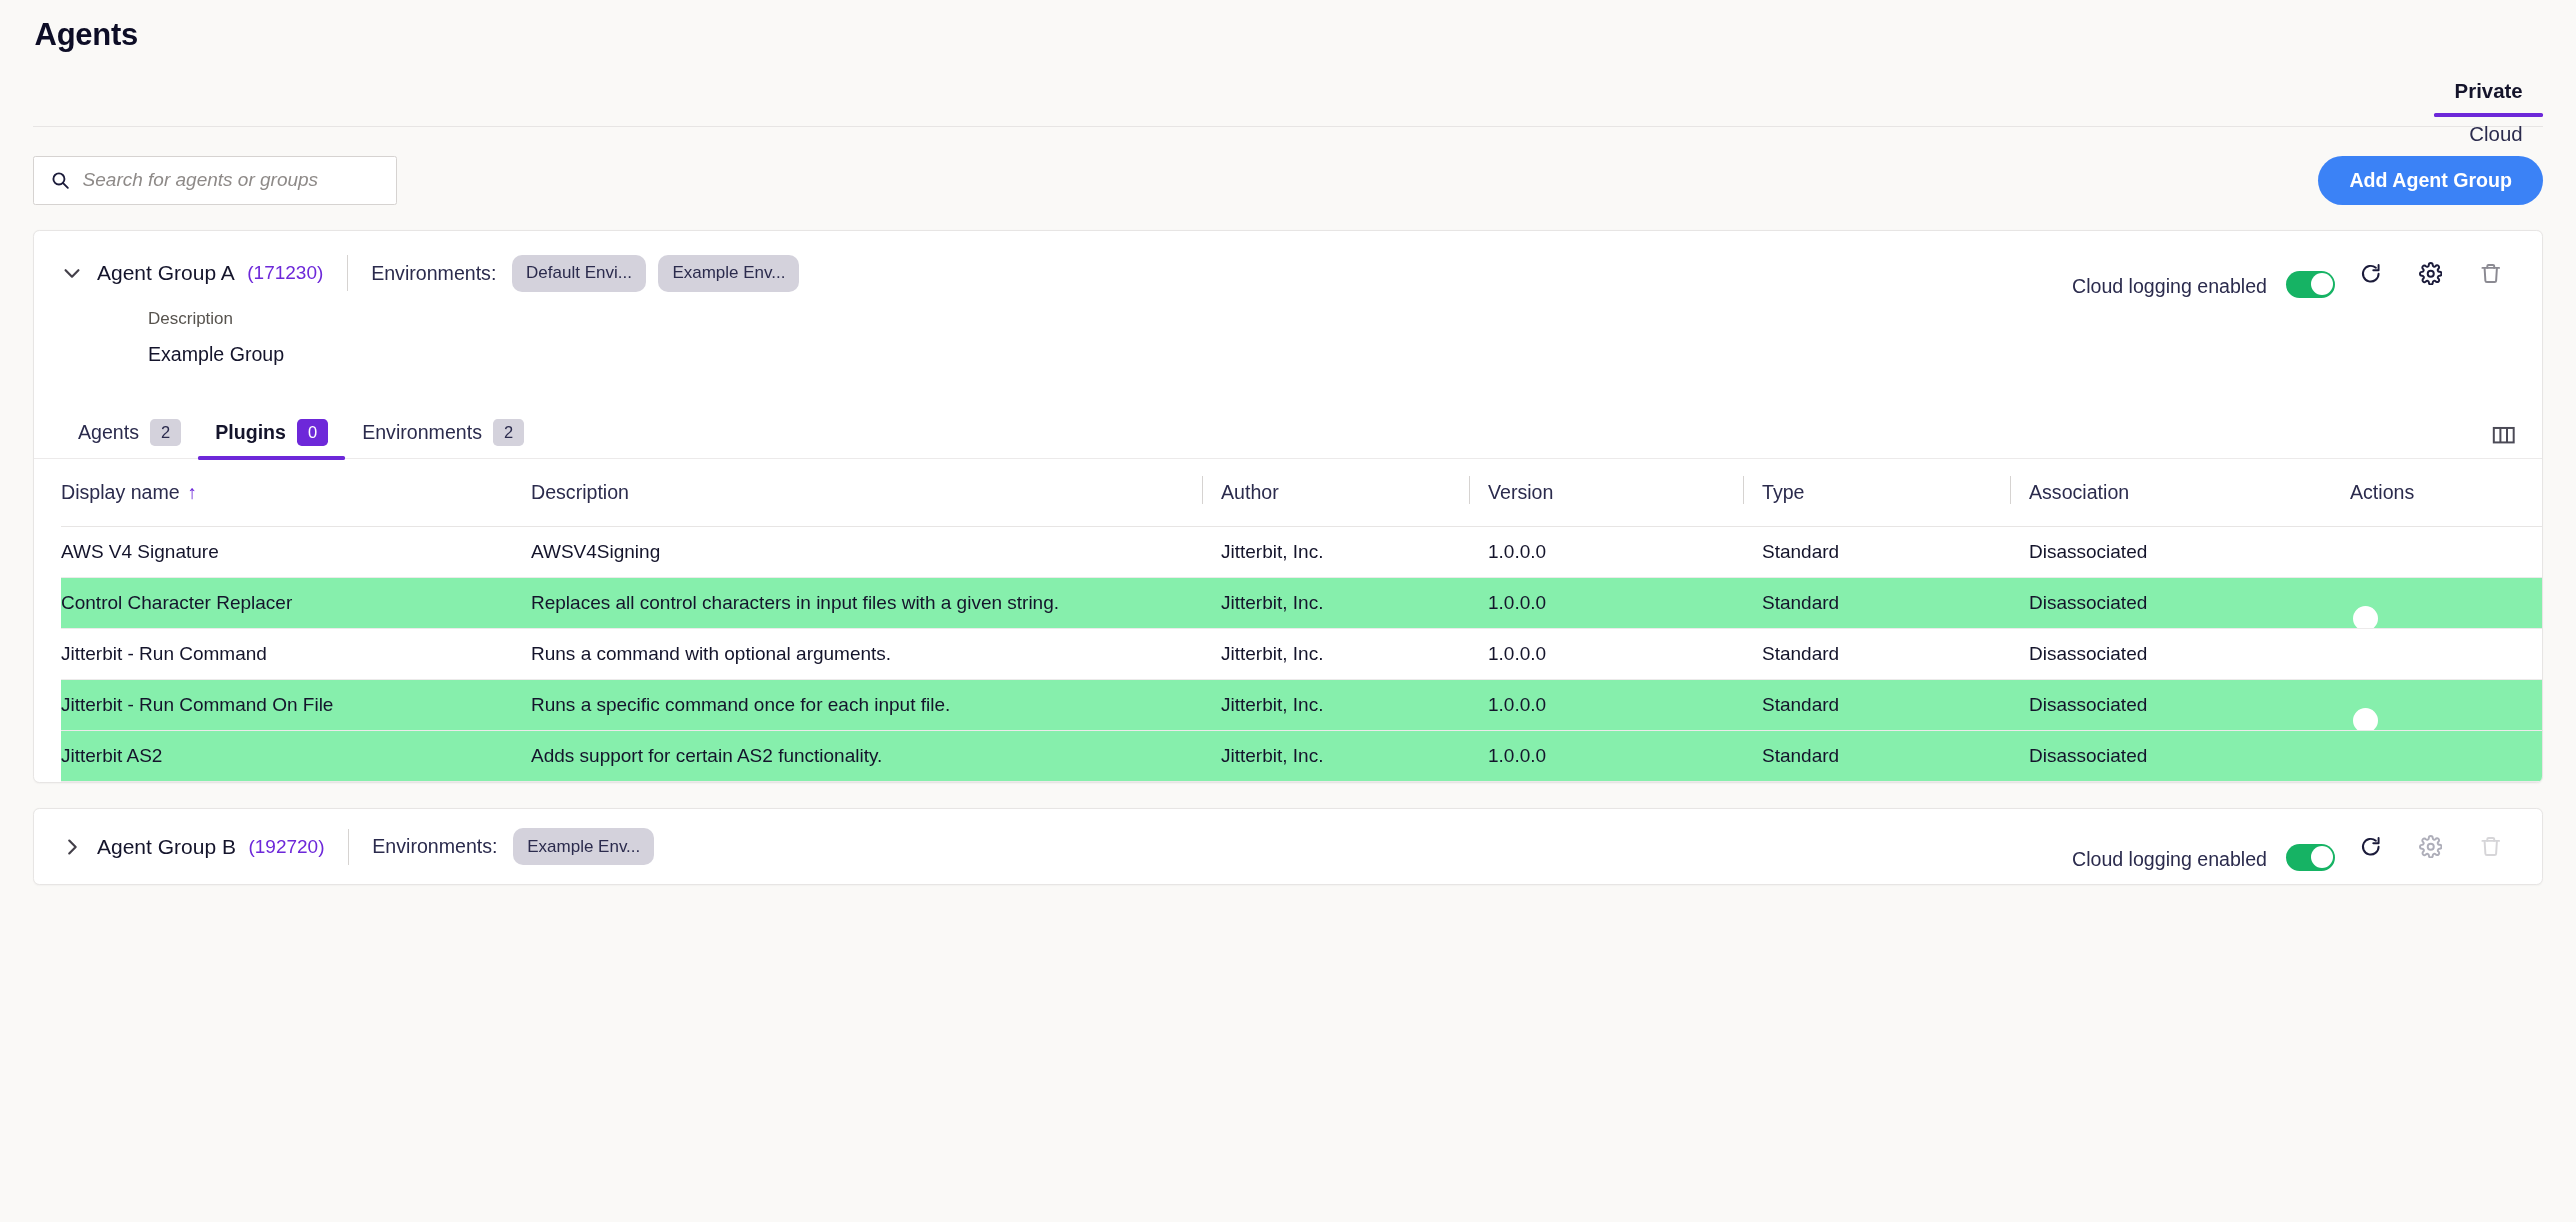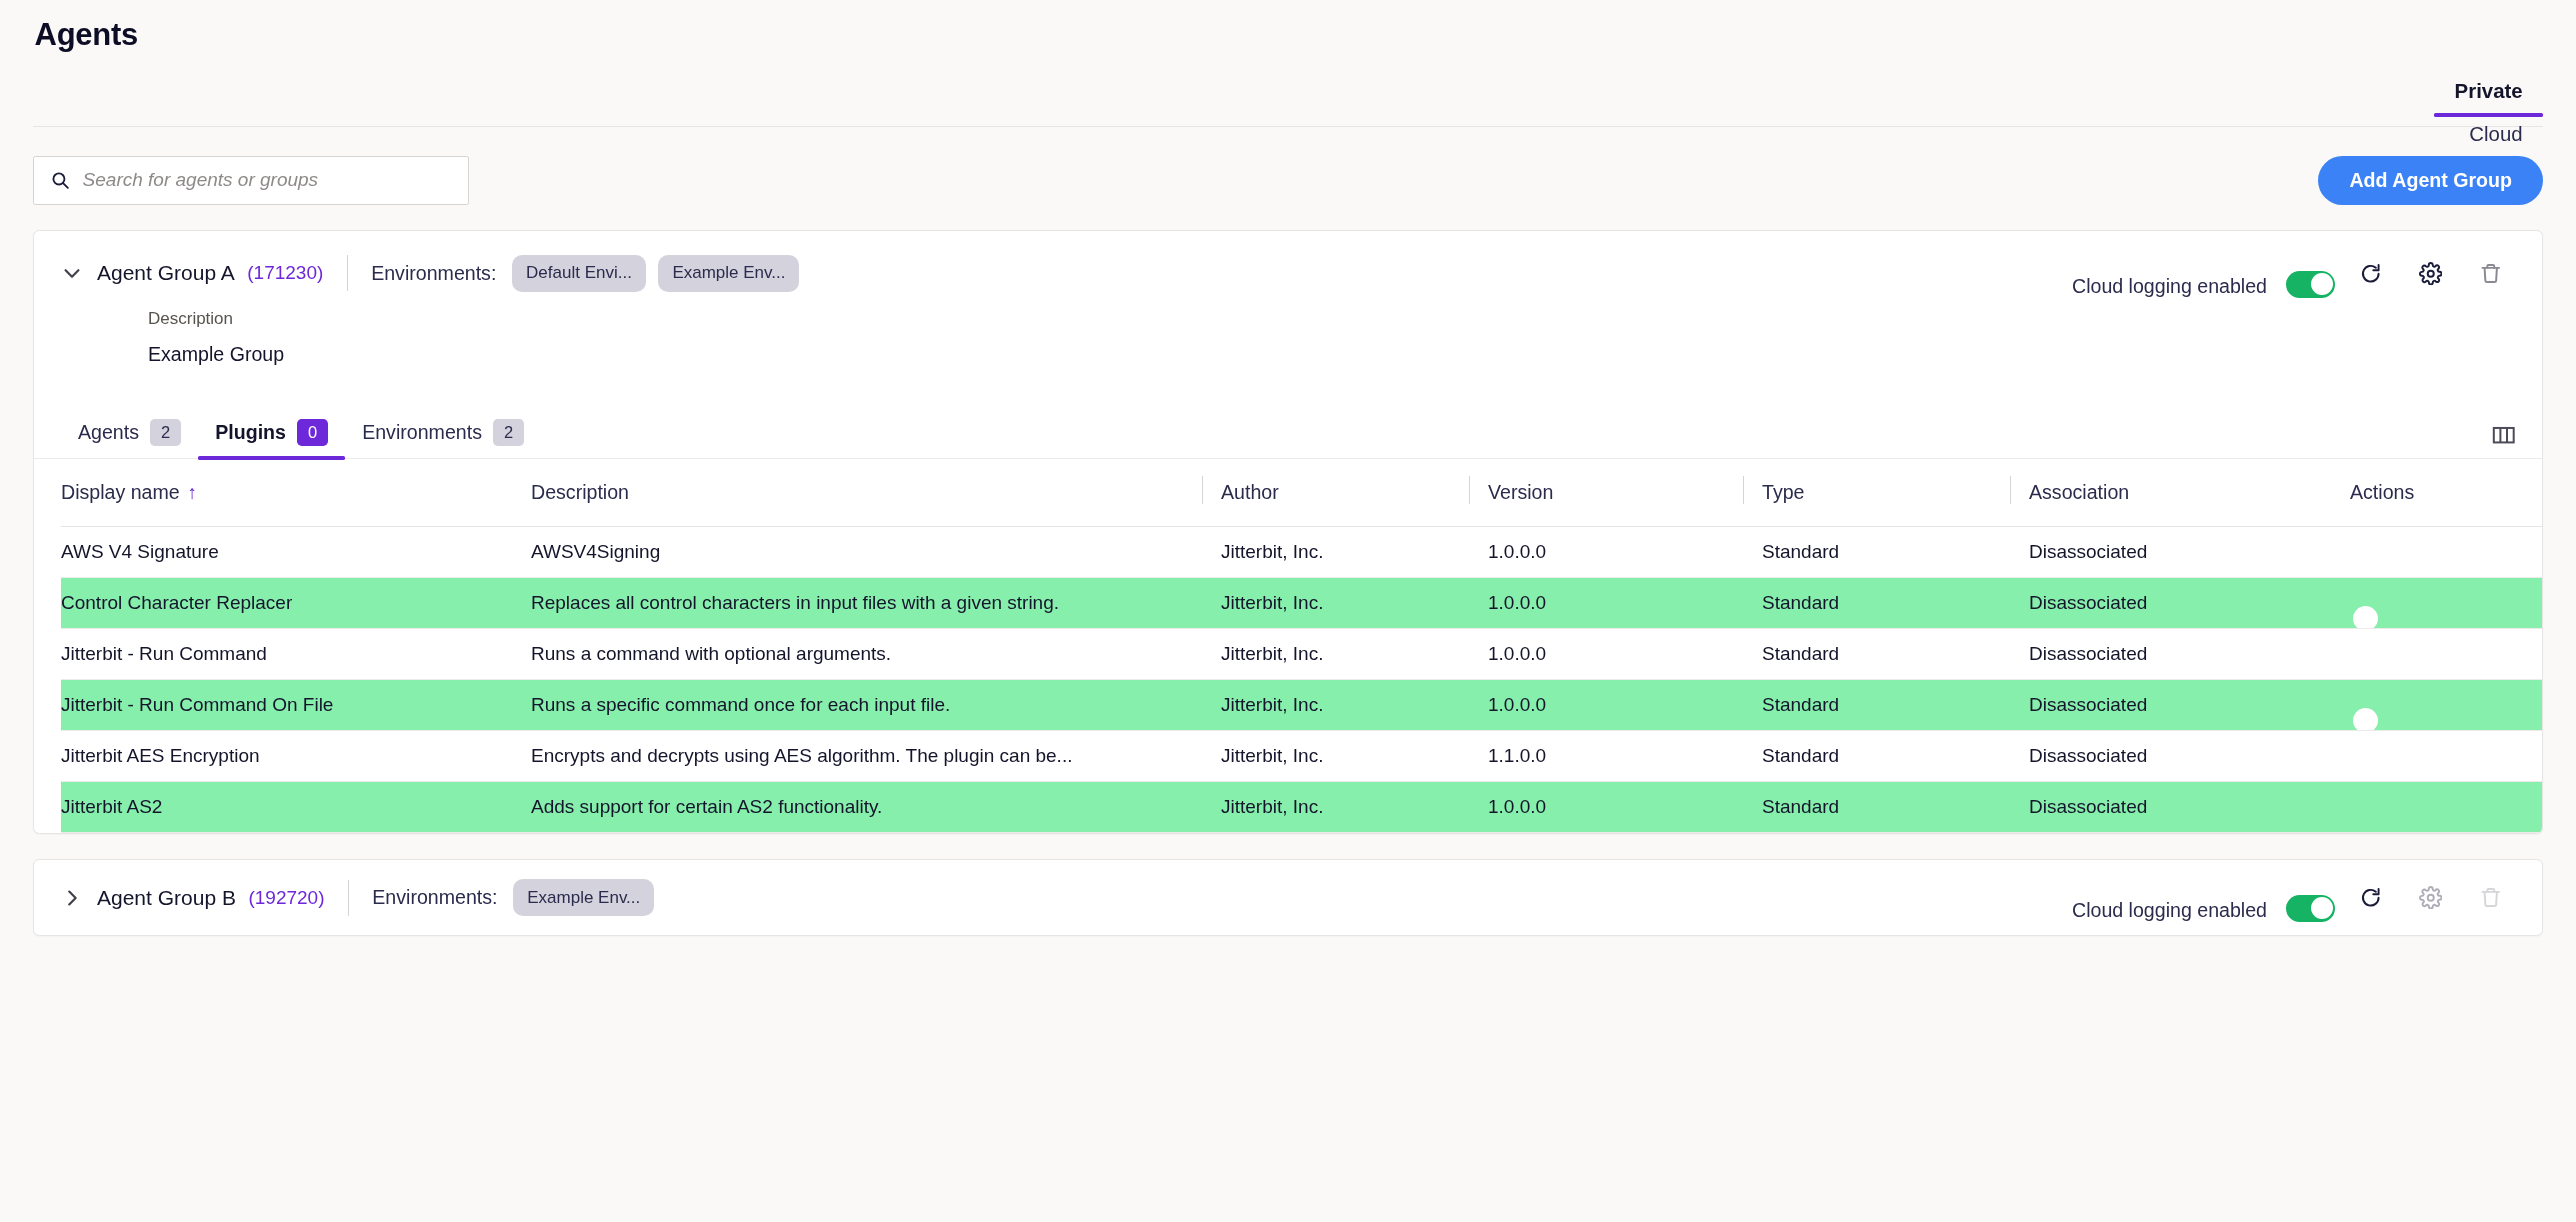--- a/index.html
+++ b/index.html
@@ -57,21 +57,21 @@
     display: flex;
     align-items: center;
     justify-content: space-between;
     margin-top: 28px;
     height: 50px;
   }
   .search-box {
     display: flex;
     align-items: center;
     gap: 12.5px;
-    width: 436px;
+    width: 364px;
     height: 49px;
     background: #ffffff;
     border: 0.8px solid #d6d3d1;
     border-radius: 2.4px;
     padding: 0 15.7px;
   }
   .search-icon { width: 20.4px; height: 20.4px; flex: none; }
   .search-input {
     border: none;
     outline: none;
@@ -375,29 +375,20 @@
           </tr>
           <tr class="alt">
             <td>Jitterbit - Run Command On File</td>
             <td>Runs a specific command once for each input file.</td>
             <td>Jitterbit, Inc.</td>
             <td>1.0.0.0</td>
             <td>Standard</td>
             <td>Disassociated</td>
             <td><span class="row-toggle"><span class="knob"></span></span></td>
           </tr>
-          <tr>
-            <td>Jitterbit AES Encryption</td>
-            <td>Encrypts and decrypts using AES algorithm. The plugin can be...</td>
-            <td>Jitterbit, Inc.</td>
-            <td>1.1.0.0</td>
-            <td>Standard</td>
-            <td>Disassociated</td>
-            <td><span class="row-toggle"><span class="knob"></span></span></td>
-          </tr>
           <tr class="alt">
             <td>Jitterbit AS2</td>
             <td>Adds support for certain AS2 functionality.</td>
             <td>Jitterbit, Inc.</td>
             <td>1.0.0.0</td>
             <td>Standard</td>
             <td>Disassociated</td>
             <td><span class="row-toggle"></span></td>
           </tr>
         </tbody>

